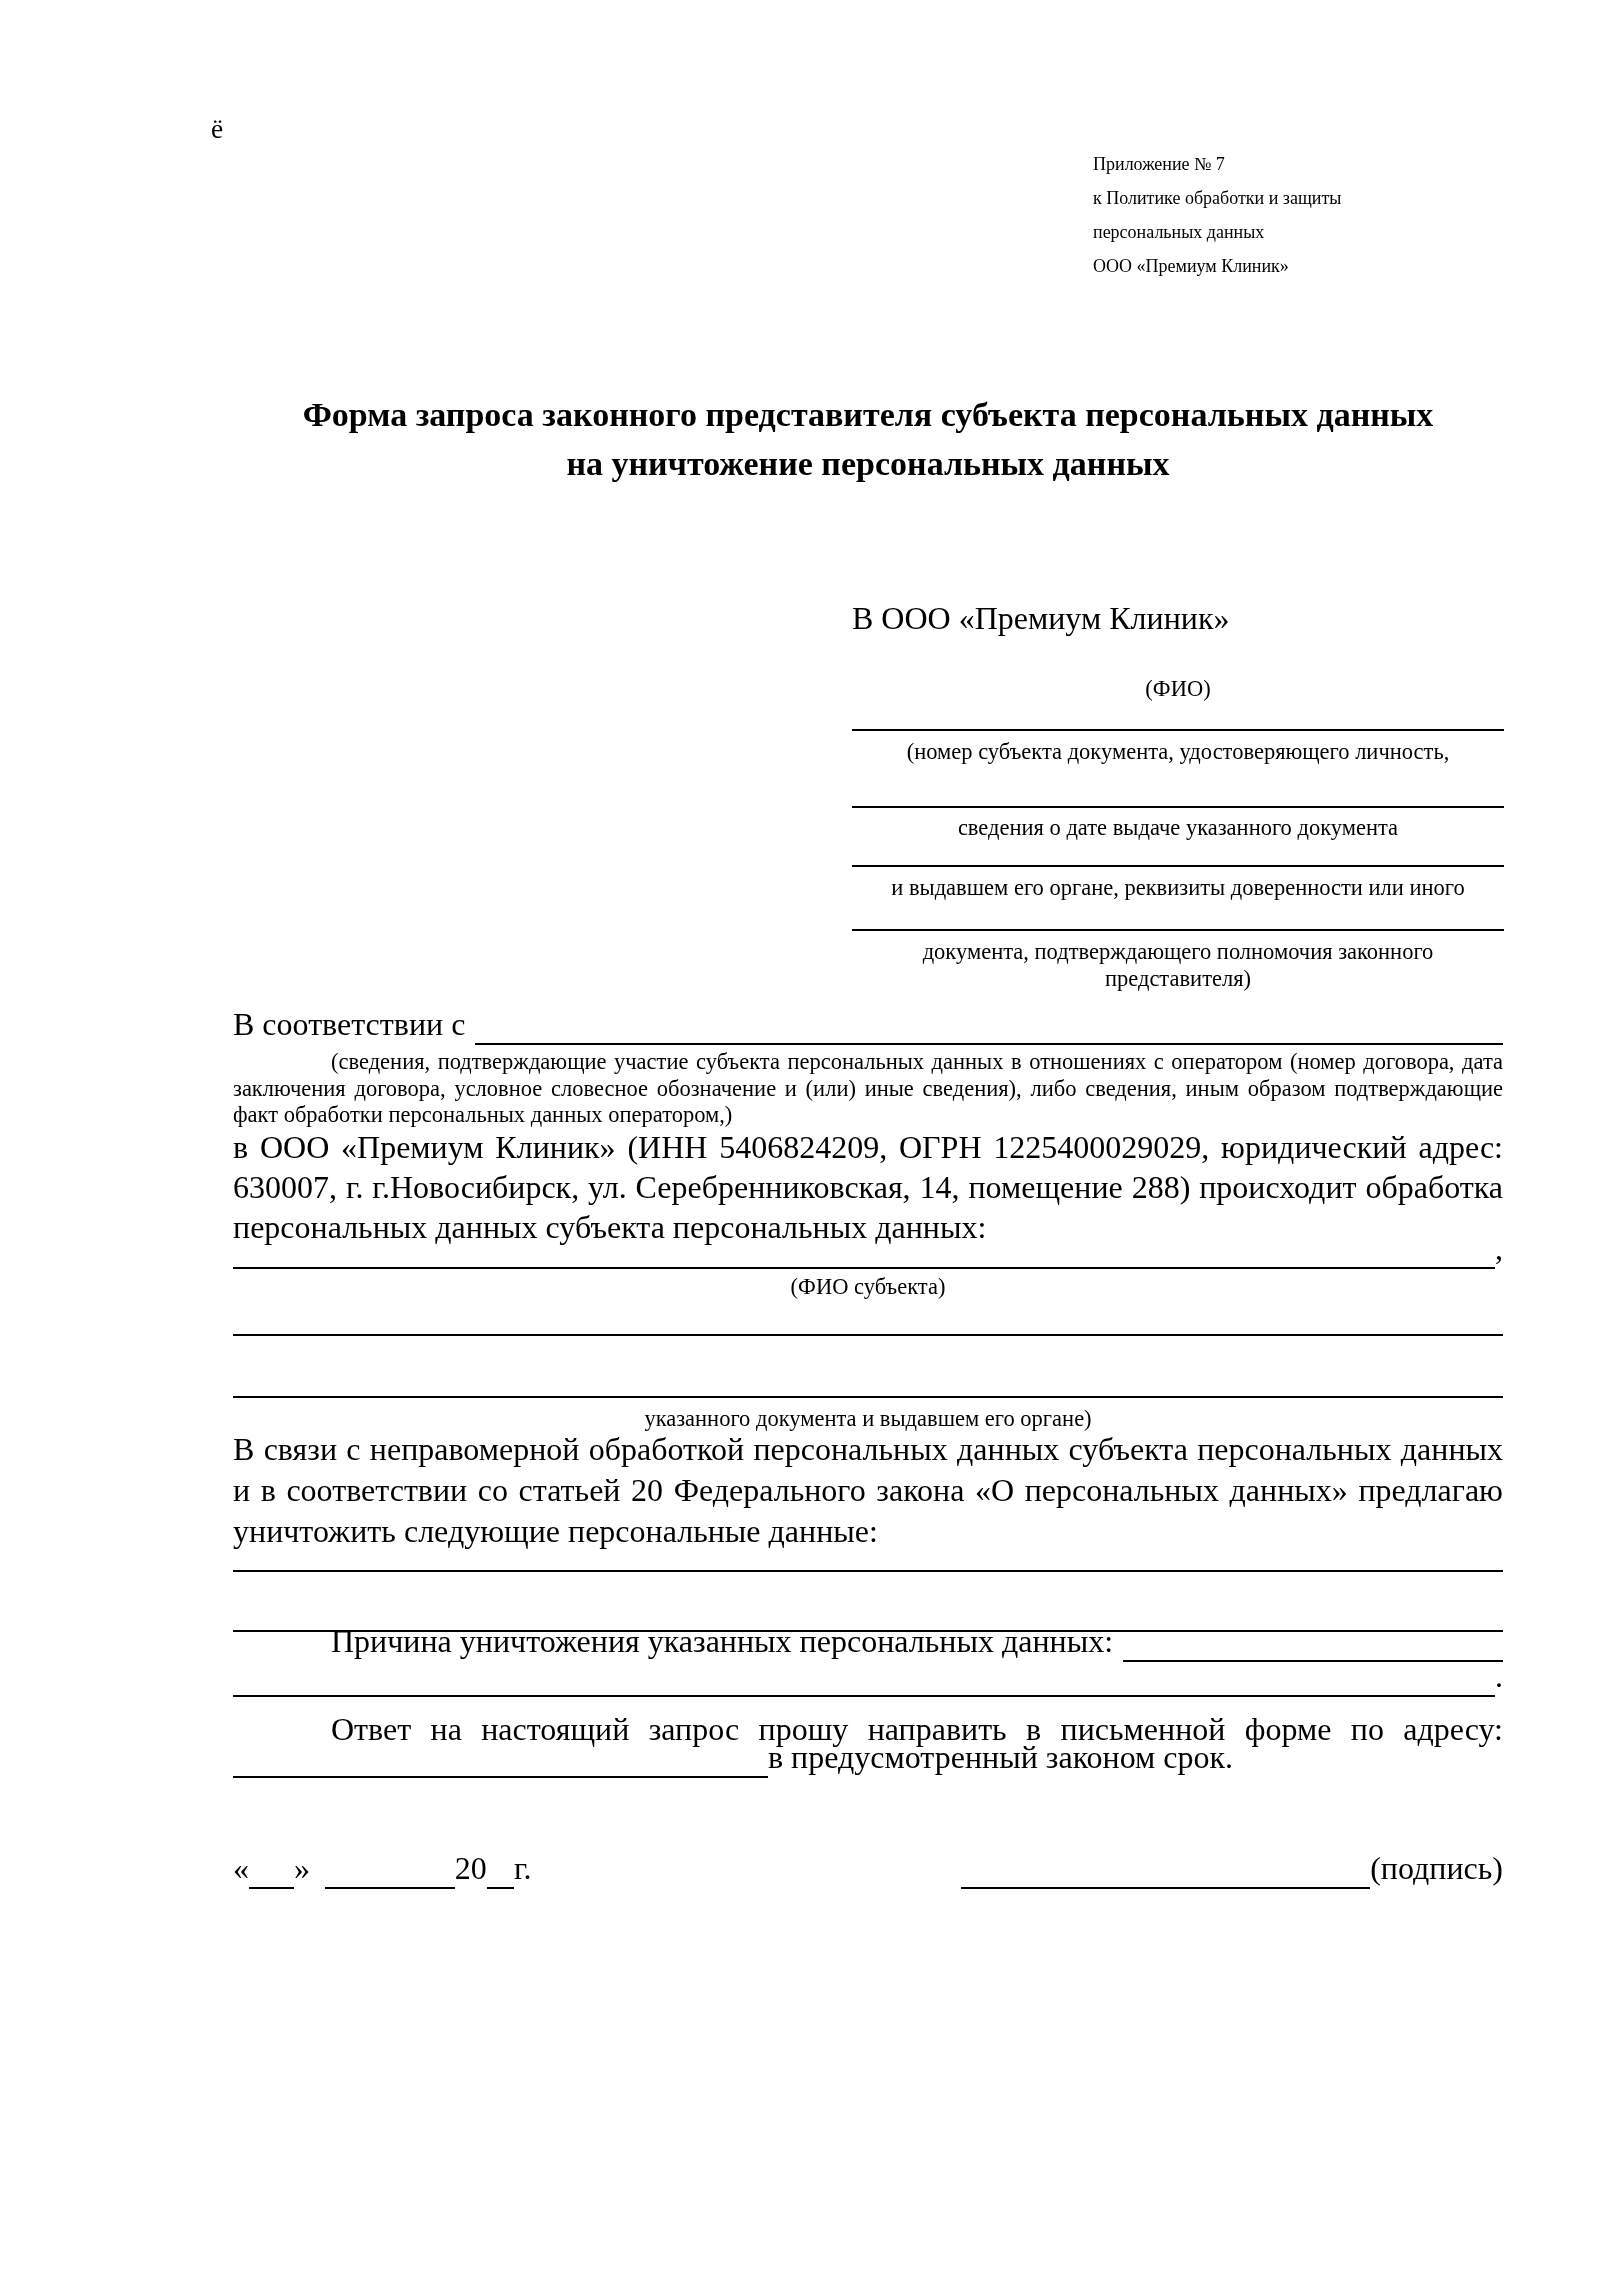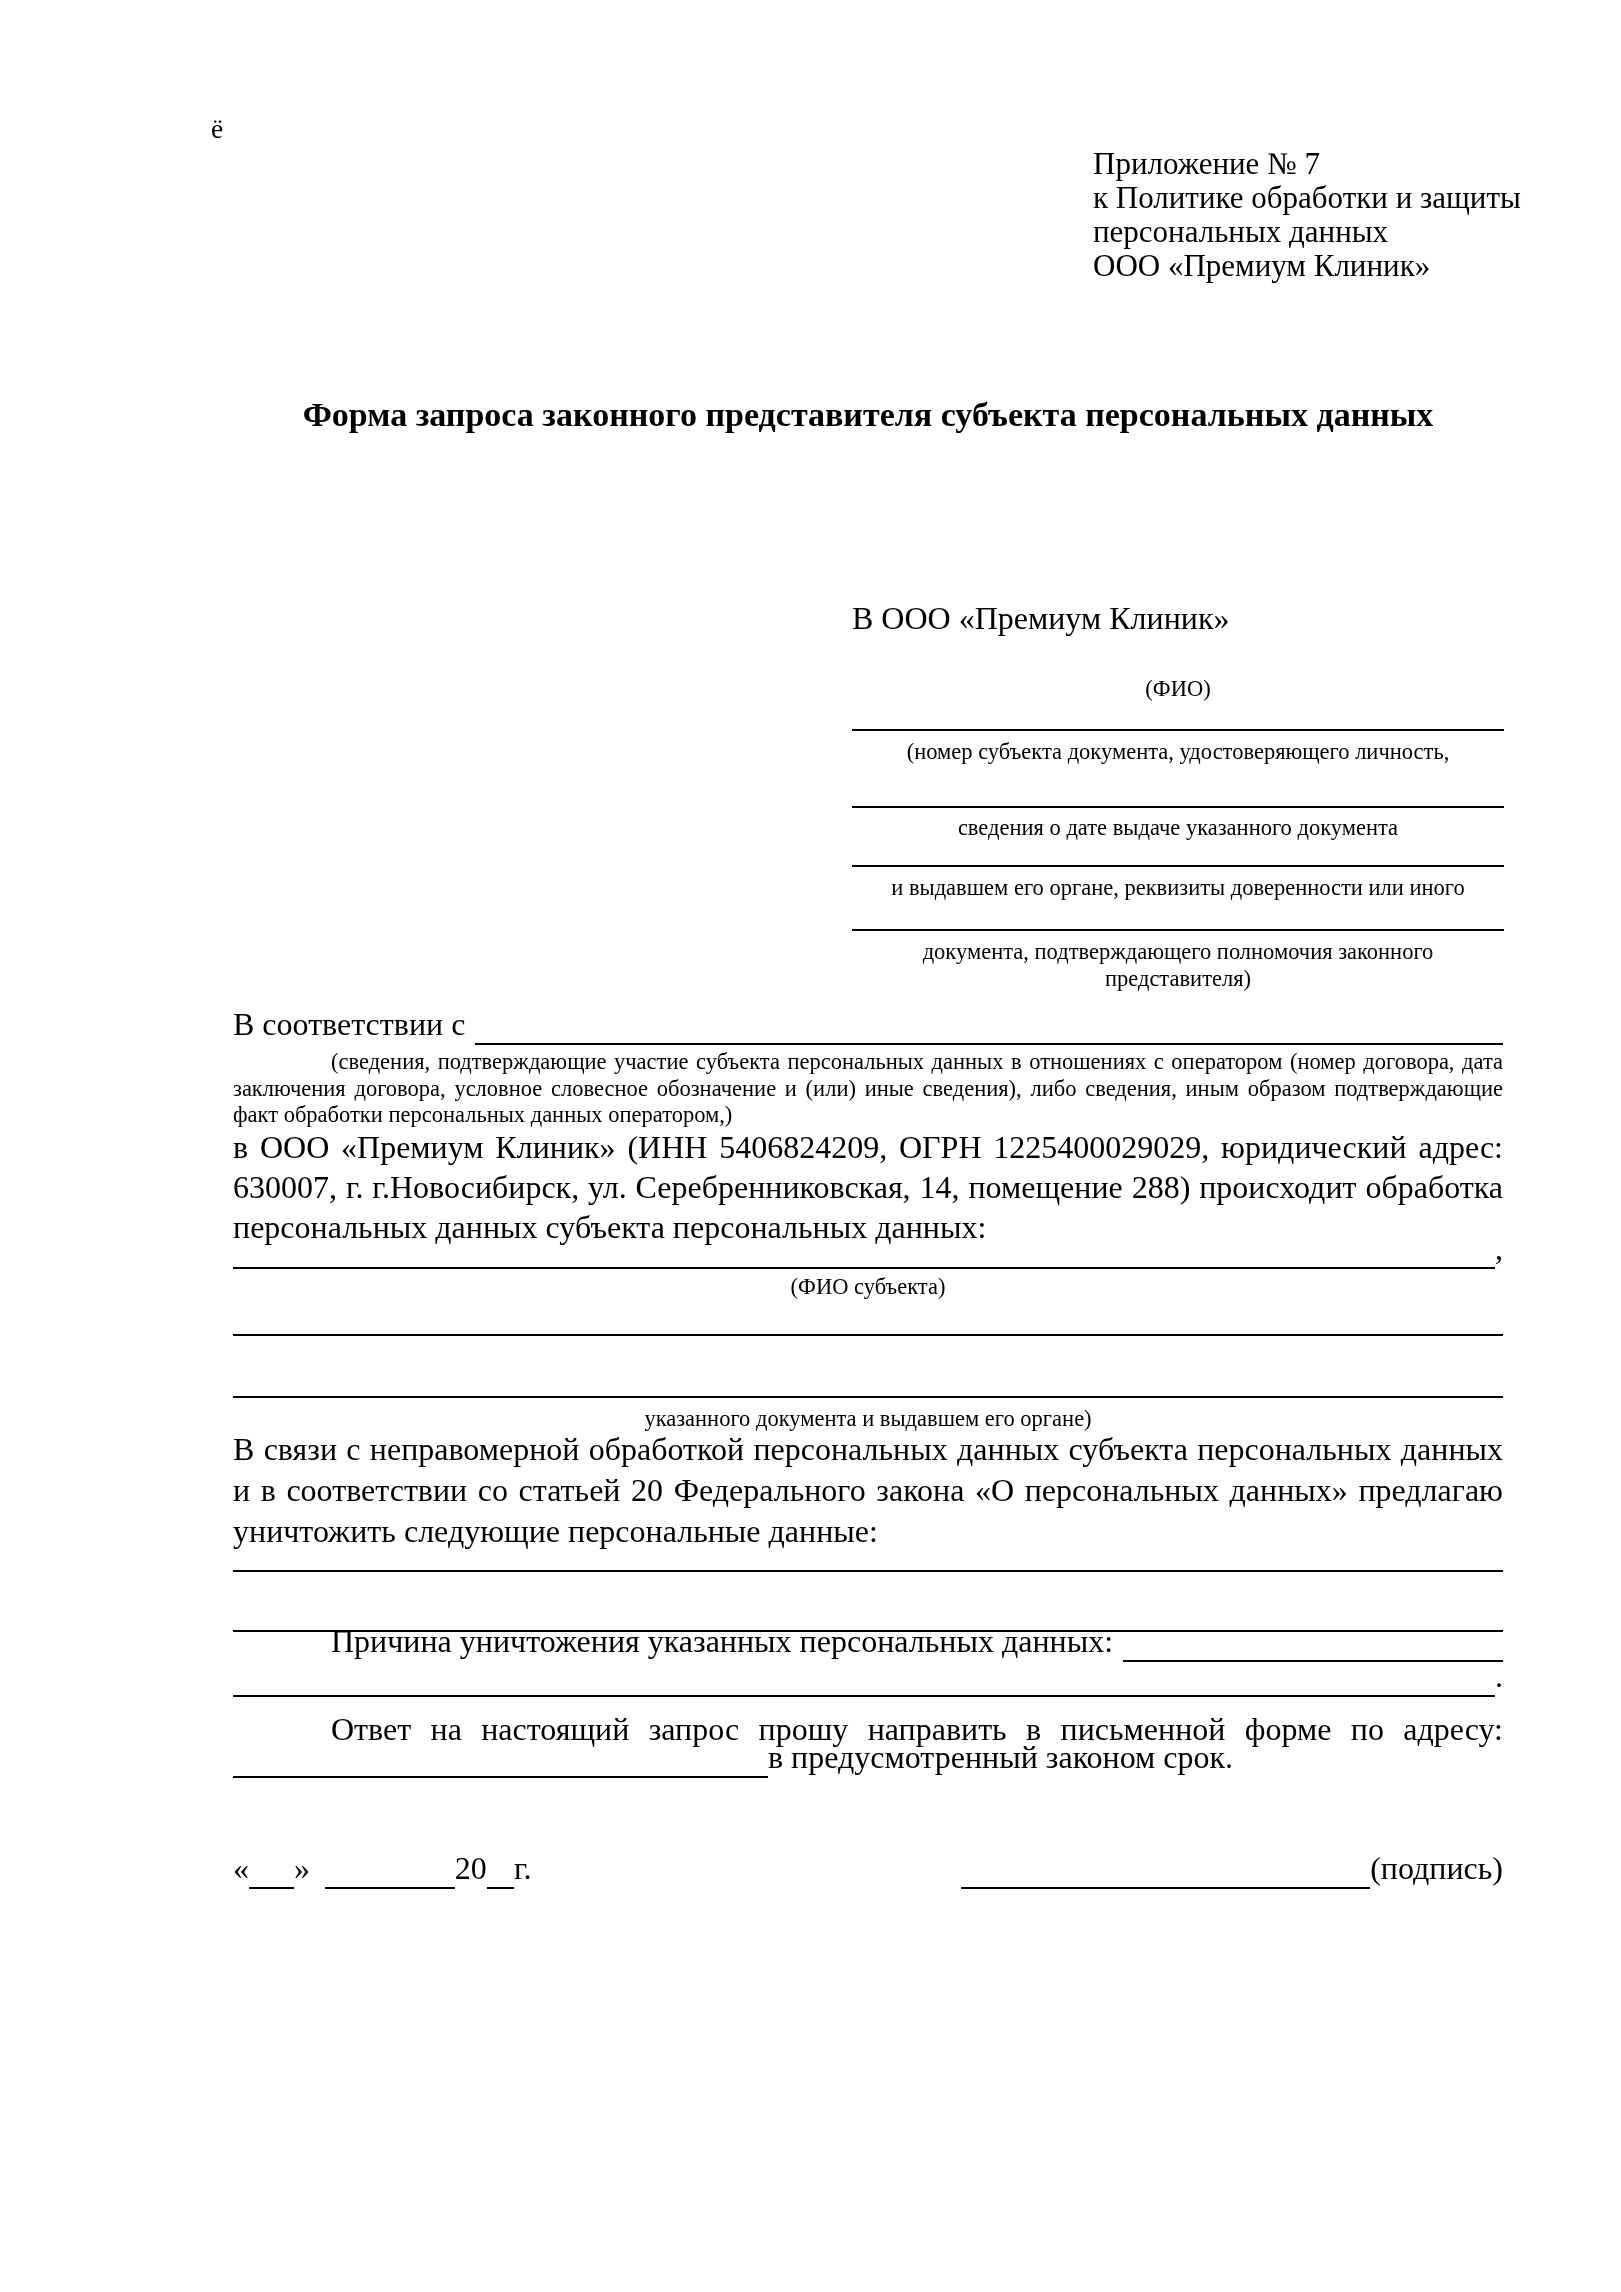--- a/index.html
+++ b/index.html
@@ -17,40 +17,41 @@
   .small-text { font-size:22.5px; line-height:26.5px; }
   .center { text-align:center; }
   .justify { text-align:justify; }
   .justify-all { text-align:justify; text-align-last:justify; }
   .rule { border-top:2.9px solid #000; height:0; }
   .fill-row { display:flex; align-items:flex-end; }
   .fill-row .fill { flex:1 1 auto; border-bottom:2.9px solid #000; }
   .fill-row .txt { white-space:nowrap; }
   .useg { display:inline-block; border-bottom:2.9px solid #000; height:3.9px; }
   .title { font-size:34px; font-weight:bold; line-height:49px; text-align:center; }
-  .appendix { font-size:31px; line-height:34px; }
+  .appendix { font-size:18px; line-height:34px; }
   .stray { font-size:27.4px; }
   .sig-group { display:flex; align-items:flex-end; }
 </style>
 </head>
 <body>
 
 <div class="page">
 
   <div class="abs stray" style="left:211px; top:114px;">ё</div>
 
   <div class="abs appendix" style="left:1093px; top:147px; width:431px;">
     <div>Приложение № 7</div>
     <div>к Политике обработки и защиты</div>
     <div>персональных данных</div>
     <div>ООО «Премиум Клиник»</div>
   </div>
 
   <div class="abs title" style="left:233px; top:390px; width:1270px;">
     <div>Форма запроса законного представителя субъекта персональных данных</div>
+    <div>на уничтожение персональных данных</div>
   </div>
 
   <div class="abs body-text" style="left:852px; top:598px; width:652px;">В ООО «Премиум Клиник»</div>
 
   <div class="abs small-text center" style="left:852px; top:676px; width:652px;">(ФИО)</div>
 
   <div class="abs rule" style="left:852px; top:729px; width:652px;"></div>
   <div class="abs small-text center" style="left:852px; top:739px; width:652px;">(номер субъекта документа, удостоверяющего личность,</div>
 
   <div class="abs rule" style="left:852px; top:806px; width:652px;"></div>

